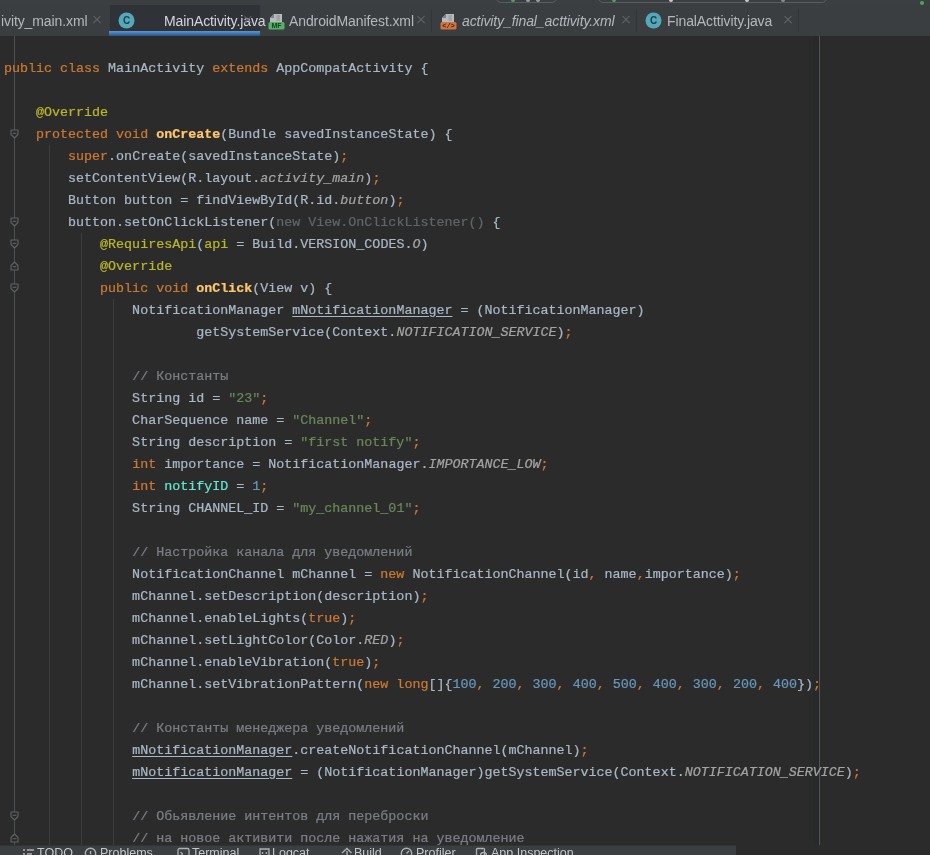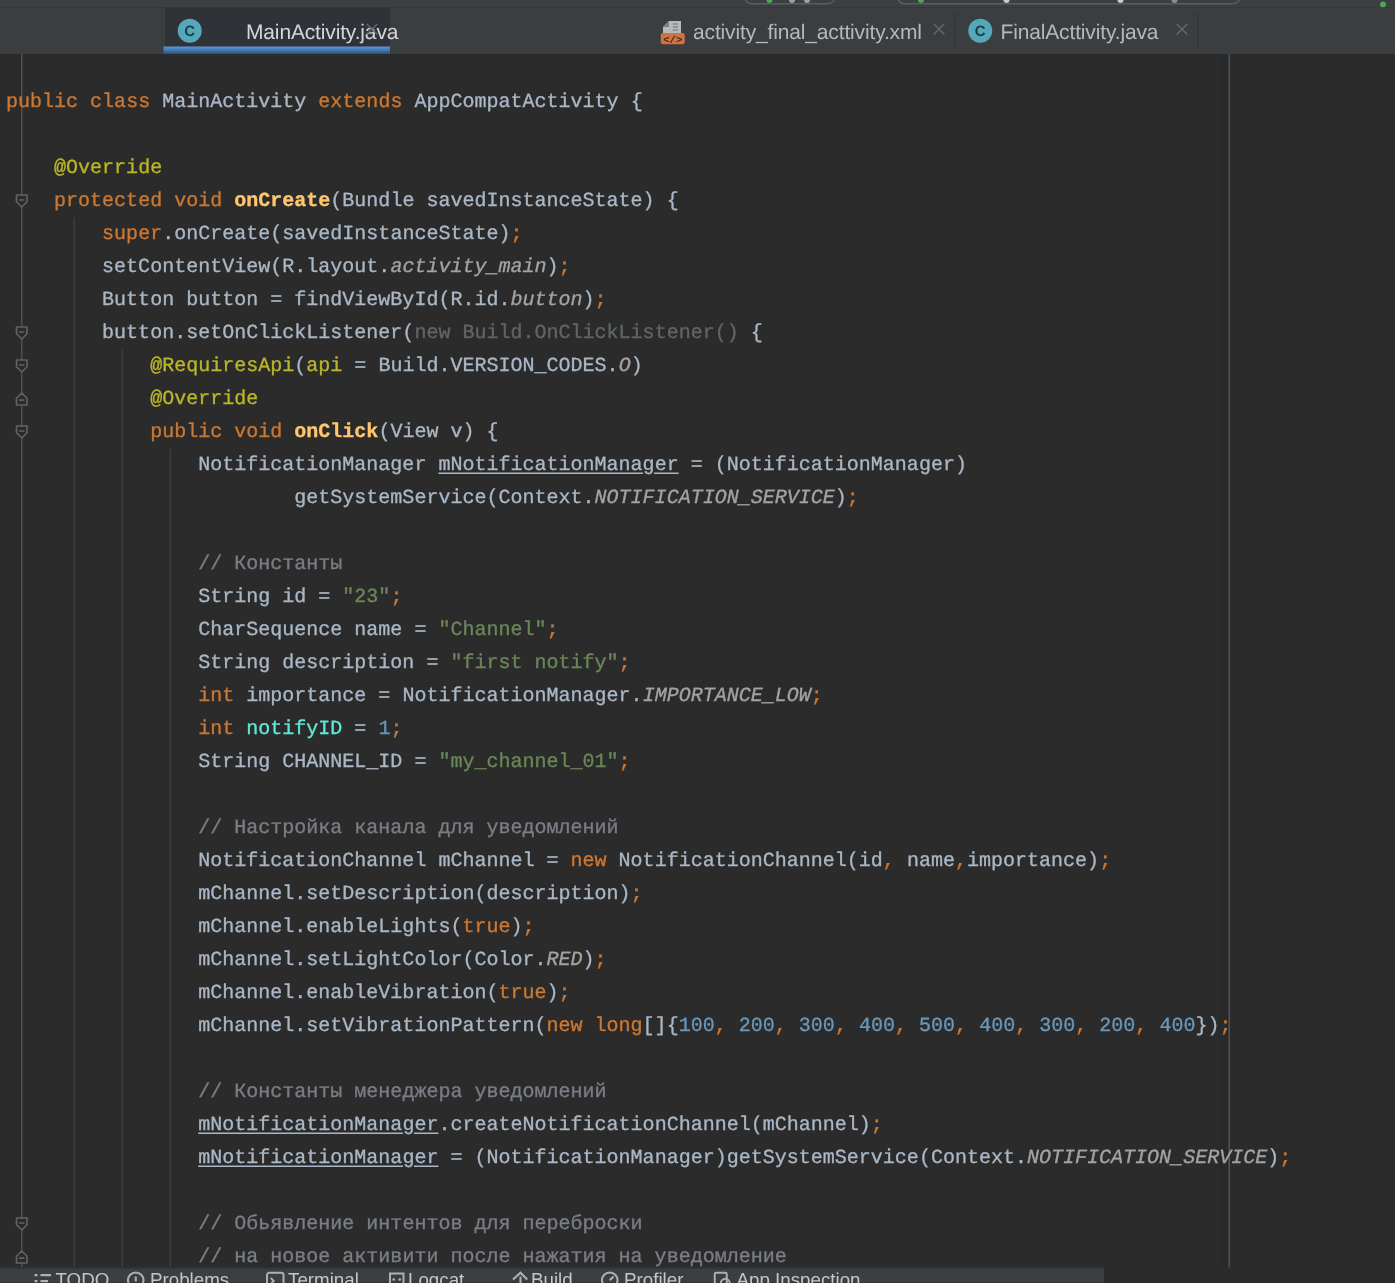--- a/index.html
+++ b/index.html
@@ -52,38 +52,54 @@
   </div>
   <div class="btngroup" style="left:598px; width:229px;">
     <div class="dot" style="left:13px; top:13px; background:#4ca654;"></div>
     <div class="dot" style="left:70px; top:13px; background:#c8cacc;"></div>
     <div class="dot" style="left:146px; top:13px; background:#c8cacc;"></div>
     <div class="dot" style="left:182px; top:13px; background:#8a8d90;"></div>
   </div>
   <div class="dot" style="left:920px; top:1px; background:#4ca654;"></div>
 </div>
 <div id="tabbar">
+  <div class="tab" style="left:0; width:110px;">
+    <div class="tablabel" style="left:1px;">ivity_main.xml</div>
+    <div class="closex" style="left:92px;"></div>
+  </div>
   <div id="activetab">
     <svg class="icny" style="position:absolute;left:8px;top:7px;" width="17" height="17" viewBox="0 0 17 17">
       <circle cx="8.5" cy="8.5" r="8" fill="#55A8BA"></circle>
       <text x="8.5" y="12.2" font-size="10" font-family="Liberation Sans" font-weight="bold" fill="#1c404b" text-anchor="middle">C</text>
     </svg>
     <div class="tablabel" style="left:30px; color:#d3d6da;margin-left:24px;">MainActivity.java</div>
     <div class="closex" style="left:133px;"></div>
   </div>
   <div id="underline"></div>
+  <div class="tab" style="left:260px; width:172px;">
+    <svg style="position:absolute;left:8px;top:8px;" width="17" height="17" viewBox="0 0 17 17">
+      <path d="M6 1 H14 V9 H2 V5 Z" fill="#b6babd"></path>
+      <path d="M6 1 V5 H2 Z" fill="#7e8286"></path>
+      <path d="M8.5 3 H12 M8.5 5 H12 M8.5 7 H12" stroke="#85898c" stroke-width="0.9"></path>
+      <rect x="0.5" y="9" width="16" height="7.5" rx="1.5" fill="#55b167"></rect>
+      <text x="8.5" y="15.4" font-size="7" font-family="Liberation Sans" font-weight="bold" fill="#16401f" text-anchor="middle">MF</text>
+    </svg>
+    <div class="tablabel" style="left:29px;">AndroidManifest.xml</div>
+    <div class="closex" style="left:156px;"></div>
+    <div class="sep"></div>
+  </div>
   <div class="tab" style="left:432px; width:205px;">
     <svg style="position:absolute;left:8px;top:8px;" width="17" height="17" viewBox="0 0 17 17">
       <path d="M6 1 H14 V9 H2 V5 Z" fill="#b6babd"></path>
       <path d="M6 1 V5 H2 Z" fill="#7e8286"></path>
       <path d="M8.5 3 H12 M8.5 5 H12 M8.5 7 H12" stroke="#85898c" stroke-width="0.9"></path>
       <rect x="0.5" y="9" width="16" height="7.5" rx="1.5" fill="#cf7440"></rect>
       <text x="8.5" y="15.4" font-size="7" font-family="Liberation Mono" font-weight="bold" fill="#472410" text-anchor="middle">&lt;/&gt;</text>
     </svg>
-    <div class="tablabel" style="left:30px;">activity_final_acttivity.xml</div>
+    <div class="tablabel" style="left:30px;font-style:italic;">activity_final_acttivity.xml</div>
     <div class="closex" style="left:189px;"></div>
     <div class="sep"></div>
   </div>
   <div class="tab" style="left:637px; width:162px;">
     <svg style="position:absolute;left:8px;top:7px;" width="17" height="17" viewBox="0 0 17 17">
       <circle cx="8.5" cy="8.5" r="8" fill="#55A8BA"></circle>
       <text x="8.5" y="12.2" font-size="10" font-family="Liberation Sans" font-weight="bold" fill="#1c404b" text-anchor="middle">C</text>
     </svg>
     <div class="tablabel" style="left:30px;">FinalActtivity.java</div>
     <div class="closex" style="left:146px;"></div>
@@ -97,21 +113,21 @@
   <div class="vline" style="left:49px; top:109px; height:700px;"></div>
   <div class="vline" style="left:81px; top:197px; height:612px;"></div>
   <div class="vline" style="left:113px; top:263px; height:546px;"></div>
   <div id="code"><span class="k">public</span> <span class="k">class</span> MainActivity <span class="k">extends</span> AppCompatActivity {
 
     <span class="a">@Override</span>
     <span class="k">protected void </span><span class="m">onCreate</span>(Bundle savedInstanceState) {
         <span class="k">super</span>.onCreate(savedInstanceState)<span class="k">;</span>
         setContentView(R.layout.<span class="f">activity_main</span>)<span class="k">;</span>
         Button button = findViewById(R.id.<span class="f">button</span>)<span class="k">;</span>
-        button.setOnClickListener(<span class="dim">new Build.OnClickListener()</span> {
+        button.setOnClickListener(<span class="dim">new View.OnClickListener()</span> {
             <span class="a">@RequiresApi</span>(<span class="a">api</span> = Build.VERSION_CODES.<span class="f">O</span>)
             <span class="a">@Override</span>
             <span class="k">public void </span><span class="m">onClick</span>(View v) {
                 NotificationManager <span class="u">mNotificationManager</span> = (NotificationManager)
                         getSystemService(Context.<span class="f">NOTIFICATION_SERVICE</span>)<span class="k">;</span>
 
                 <span class="c">// Константы</span>
                 String id = <span class="s">"23"</span><span class="k">;</span>
                 CharSequence name = <span class="s">"Channel"</span><span class="k">;</span>
                 String description = <span class="s">"first notify"</span><span class="k">;</span>

